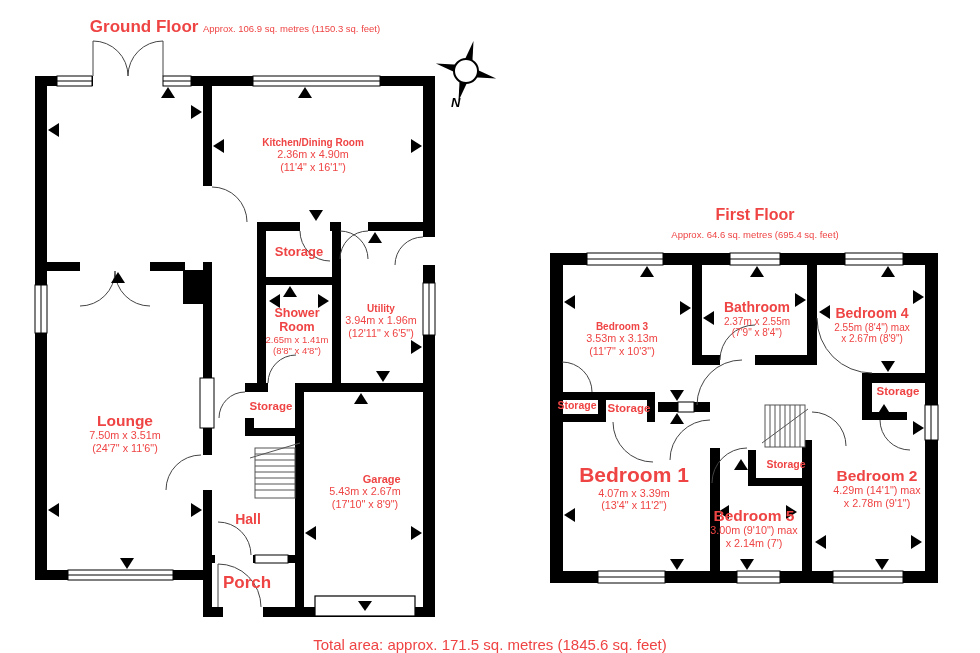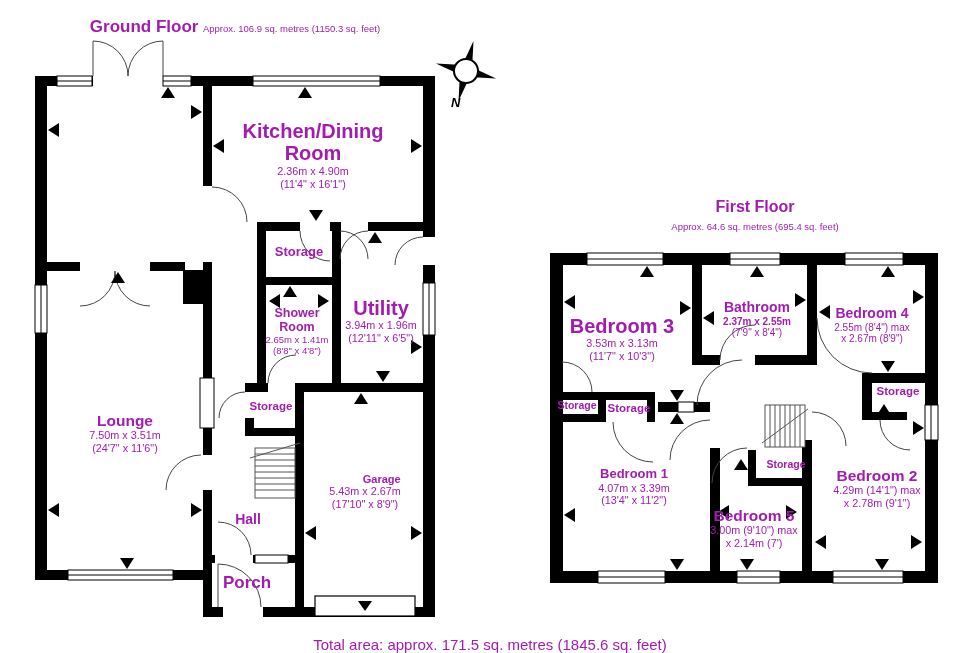--- a/index.html
+++ b/index.html
@@ -1,22 +1,22 @@
 <!DOCTYPE html>
 <html><head>
 <meta charset="utf-8">
 <style>
   html,body { margin:0; padding:0; background:#fff; }
   .canvas {
     position:relative; width:980px; height:653px; background:#ffffff;
     font-family:"Liberation Sans", sans-serif; color:#000; overflow:hidden;
   }
   .plan-svg { position:absolute; left:0; top:0; }
-  .lbl { position:absolute; transform:translate(-50%,-50%); text-align:center; color:#a21caf; }
-  .rname { font-weight:bold; font-size:20px; line-height:1.12; display:block; margin:0 auto; }
+  .lbl { position:absolute; transform:translate(-50%,-50%); text-align:center; color:#ef4444; }
+  .rname { font-weight:bold; font-size:10px; line-height:1.12; display:block; margin:0 auto; }
   .rdim  { font-size:10.8px; line-height:1.18; white-space:nowrap; display:block; }
   .floor-title { font-weight:bold; font-size:17px; line-height:1.15; white-space:nowrap; }
   .floor-sub   { font-size:9.5px; white-space:nowrap; }
   .footer-text { font-size:15px; white-space:nowrap; }
 </style>
 </head>
 <body>
 
 <div class="canvas">
 
@@ -293,34 +293,34 @@
   </div>
 
   <div class="lbl" style="left:248px; top:520px;">
     <span class="rname" style="font-size:14px; white-space:nowrap;">Hall</span>
   </div>
 
   <div class="lbl" style="left:247px; top:583px;text-align:right;">
     <span class="rname" style="font-size:17px; white-space:nowrap;">Porch</span>
   </div>
 
-  <div class="lbl" style="left:755px; top:216px;text-align:center;">
+  <div class="lbl" style="left:755px; top:224px;text-align:center;">
     <span class="floor-title" style="font-size:16px;">First Floor</span>
     <span class="floor-sub">Approx. 64.6 sq. metres (695.4 sq. feet)</span>
   </div>
 
   <div class="lbl" style="left:622px; top:339px;">
     <span class="rname" style="white-space:nowrap;">Bedroom 3</span>
     <span class="rdim">3.53m x 3.13m</span>
     <span class="rdim">(11'7" x 10'3")</span>
   </div>
 
   <div class="lbl" style="left:757px; top:320px;">
     <span class="rname" style="white-space:nowrap; font-size:14px;">Bathroom</span>
-    <span class="rdim" style="font-size:10px;font-weight:bold;">2.37m x 2.55m</span>
+    <span class="rdim" style="font-size:10px;">2.37m x 2.55m</span>
     <span class="rdim" style="font-size:10px;">(7'9" x 8'4")</span>
   </div>
 
   <div class="lbl" style="left:872px; top:326px;">
     <span class="rname" style="white-space:nowrap; font-size:14px;">Bedroom 4</span>
     <span class="rdim" style="font-size:10px;">2.55m (8'4") max</span>
     <span class="rdim" style="font-size:10px;">x 2.67m (8'9")</span>
   </div>
 
   <div class="lbl" style="left:577px; top:406px;">
@@ -333,21 +333,21 @@
 
   <div class="lbl" style="left:898px; top:391px;">
     <span class="rname" style="font-size:11.5px; white-space:nowrap;">Storage</span>
   </div>
 
   <div class="lbl" style="left:786px; top:465px;">
     <span class="rname" style="font-size:10.5px; white-space:nowrap;">Storage</span>
   </div>
 
   <div class="lbl" style="left:634px; top:487px;">
-    <span class="rname" style="white-space:nowrap; font-size:13px;">Bedroom 1</span>
+    <span class="rname" style="white-space:nowrap; font-size:21px;">Bedroom 1</span>
     <span class="rdim">4.07m x 3.39m</span>
     <span class="rdim">(13'4" x 11'2")</span>
   </div>
 
   <div class="lbl" style="left:754px; top:528px;">
     <span class="rname" style="white-space:nowrap; font-size:15.5px;">Bedroom 5</span>
     <span class="rdim">3.00m (9'10") max</span>
     <span class="rdim">x 2.14m (7')</span>
   </div>
 

